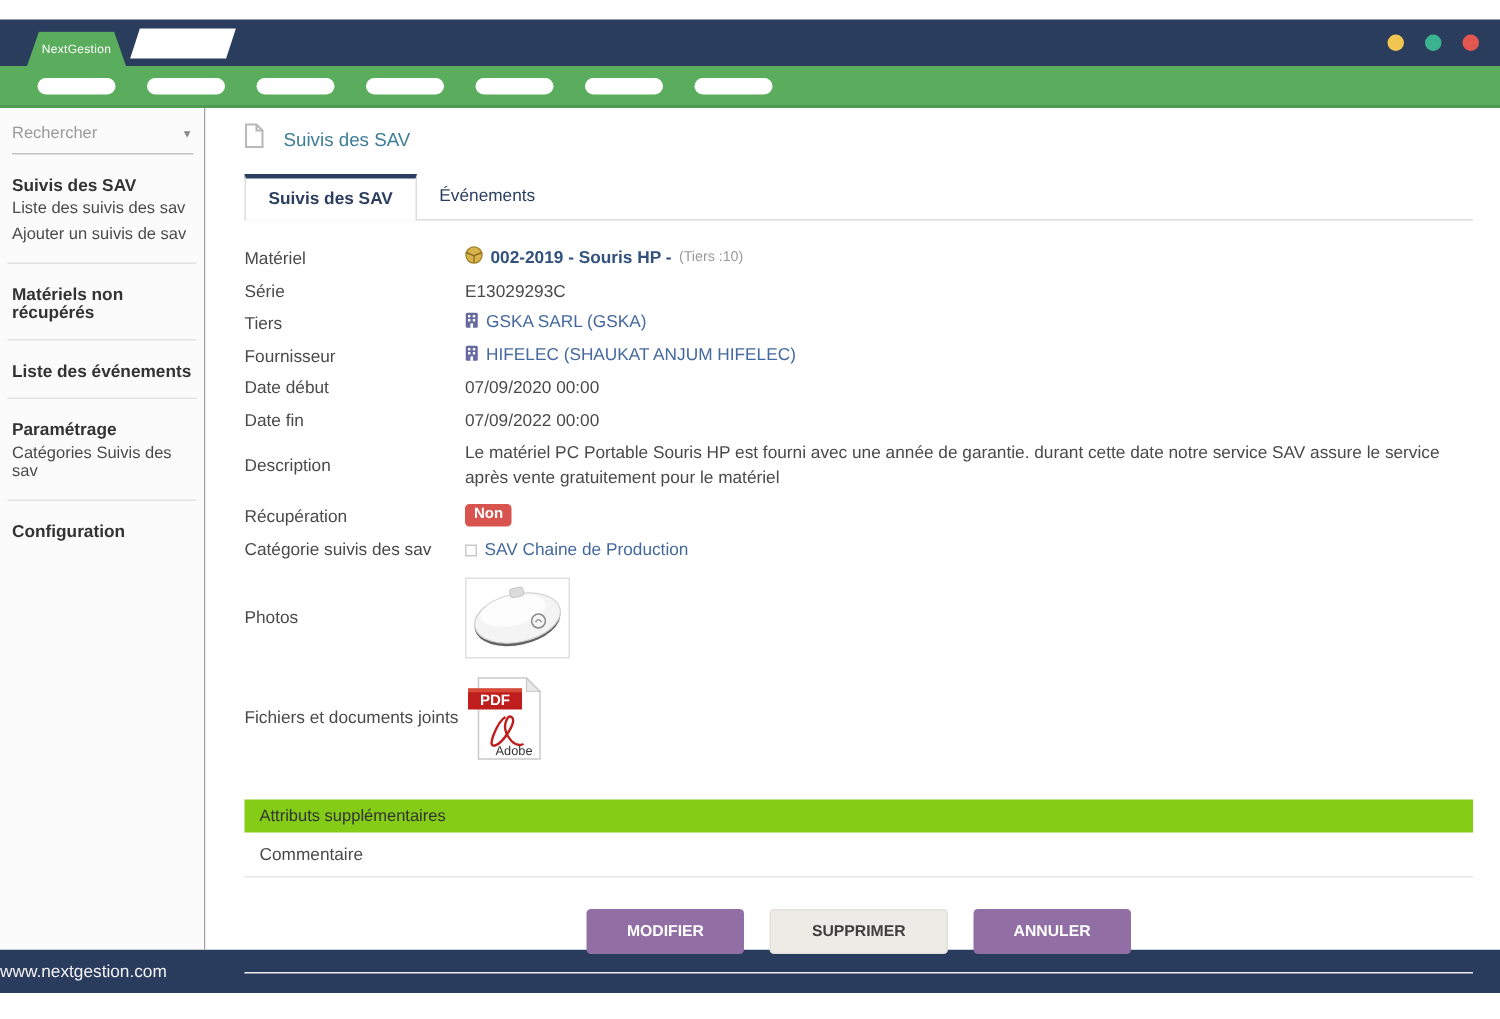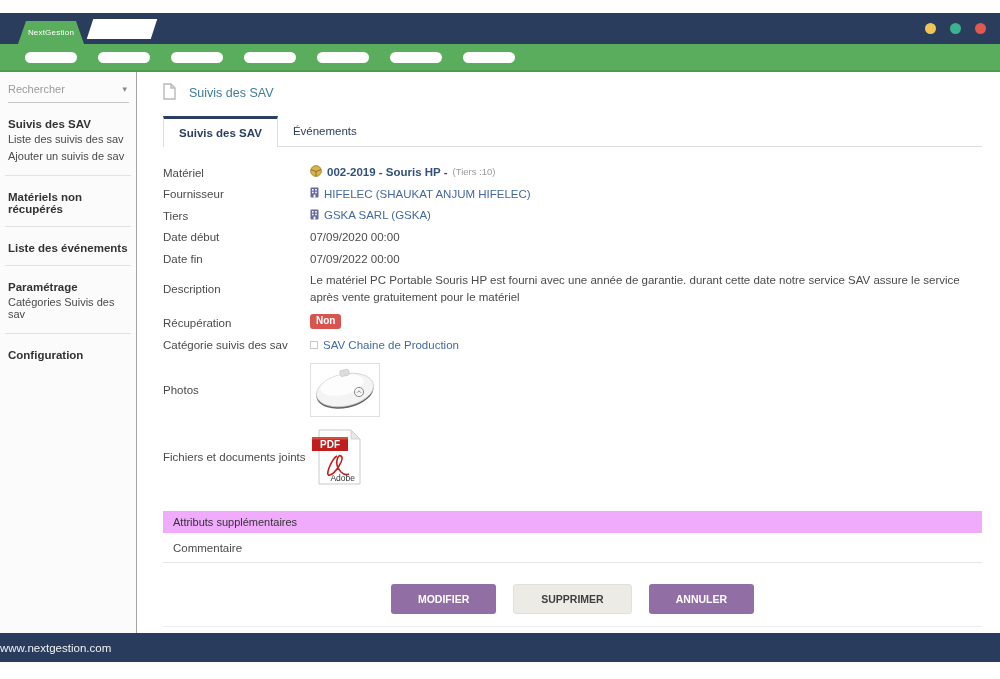--- a/index.html
+++ b/index.html
@@ -59,21 +59,21 @@
   .stock { color:#9a9a9a; font-size:9.5px; }
   .badge-non { background:#d9534f; color:#fff; font-weight:bold; font-size:10px;
                padding:2px 6px 3px; border-radius:3px; line-height:1; }
   .cat-square { width:8px; height:8px; border:1px solid #c9c9c9; display:inline-block; }
   .desc-val { max-width:672px; line-height:1.55; display:block; }
 
   .photo-thumb { width:70px; height:54px; border:1px solid #e0e0e0; background:#fff;
                  display:flex; align-items:center; justify-content:center; cursor:pointer; }
   .pdf-thumb { width:55px; height:58px; cursor:pointer; }
 
-  .attr-bar { margin-top:22px; background:#f0abfc; height:22px; display:flex; align-items:center;
+  .attr-bar { margin-top:22px; background:#84cc16; height:22px; display:flex; align-items:center;
               padding-left:10px; font-size:11px; color:#333; }
   .comment-row { padding:9px 0 8px 10px; font-size:11.5px; color:#4a4a4a;
                  border-bottom:1px solid #e5e5e5; }
 
   .actions { margin-top:21px; display:flex; justify-content:center; gap:17px; }
   .btn { border:none; border-radius:3px; font-size:10.5px; font-weight:bold;
          padding:8px 27px; cursor:pointer; font-family:"Liberation Sans", sans-serif; }
   .btn-purple { background:#916fa5; color:#ffffff; }
   .btn-gray { background:#edebe6; color:#3f3f3f; border:1px solid #e2e0da; }
   .end-divider { border-top:1px solid #ececec; margin-top:12px; }
@@ -162,52 +162,56 @@
             <svg width="12" height="12" viewBox="0 0 12 12">
               <circle cx="6" cy="6" r="5.4" fill="#d8b24a" stroke="#9b7d25" stroke-width="0.8"></circle>
               <path d="M1 4.5 L6 6.5 L11 4.5 M6 6.5 V11.2" fill="none" stroke="#8a6d20" stroke-width="0.9"></path>
             </svg>
           </span>
           <span class="materiel-link">002-2019 - Souris HP -</span>
           <span class="stock">(Tiers :10)</span>
         </span>
       </div>
 
-
-      <div class="row">
-        <span class="lbl">Fournisseur</span>
+      <div class="row">
+        <span class="lbl">Série</span>
+        <span class="val">E13029293C</span>
+      </div>
+
+      <div class="row">
+        <span class="lbl">Tiers</span>
         <span class="val">
           <span>
             <svg width="9" height="11" viewBox="0 0 9 11">
               <rect x="0.5" y="0.5" width="8" height="10" fill="#666a9e" rx="1"></rect>
               <rect x="2" y="2" width="1.6" height="1.6" fill="#fff"></rect>
                 <rect x="5.2" y="2" width="1.6" height="1.6" fill="#fff"></rect>
               <rect x="2" y="4.7" width="1.6" height="1.6" fill="#fff"></rect>
                 <rect x="5.2" y="4.7" width="1.6" height="1.6" fill="#fff"></rect>
               <rect x="3.6" y="7.6" width="1.8" height="3" fill="#fff"></rect>
             </svg>
           </span>
-          <span class="link">HIFELEC (SHAUKAT ANJUM HIFELEC)</span>
-        </span>
-      </div>
-
-      <div class="row">
-        <span class="lbl">Tiers</span>
+          <span class="link">GSKA SARL (GSKA)</span>
+        </span>
+      </div>
+
+      <div class="row">
+        <span class="lbl">Fournisseur</span>
         <span class="val">
           <span>
             <svg width="9" height="11" viewBox="0 0 9 11">
               <rect x="0.5" y="0.5" width="8" height="10" fill="#666a9e" rx="1"></rect>
               <rect x="2" y="2" width="1.6" height="1.6" fill="#fff"></rect>
                 <rect x="5.2" y="2" width="1.6" height="1.6" fill="#fff"></rect>
               <rect x="2" y="4.7" width="1.6" height="1.6" fill="#fff"></rect>
                 <rect x="5.2" y="4.7" width="1.6" height="1.6" fill="#fff"></rect>
               <rect x="3.6" y="7.6" width="1.8" height="3" fill="#fff"></rect>
             </svg>
           </span>
-          <span class="link">GSKA SARL (GSKA)</span>
+          <span class="link">HIFELEC (SHAUKAT ANJUM HIFELEC)</span>
         </span>
       </div>
 
       <div class="row">
         <span class="lbl">Date début</span>
         <span class="val">07/09/2020 00:00</span>
       </div>
 
       <div class="row">
         <span class="lbl">Date fin</span>

